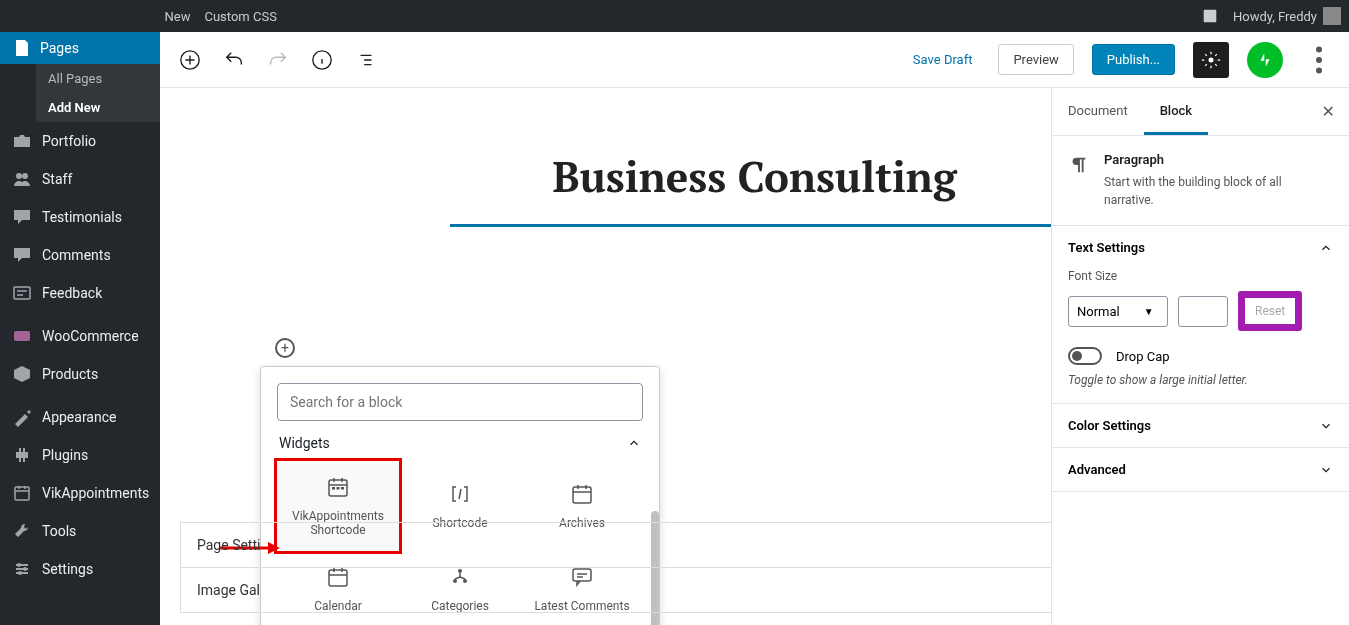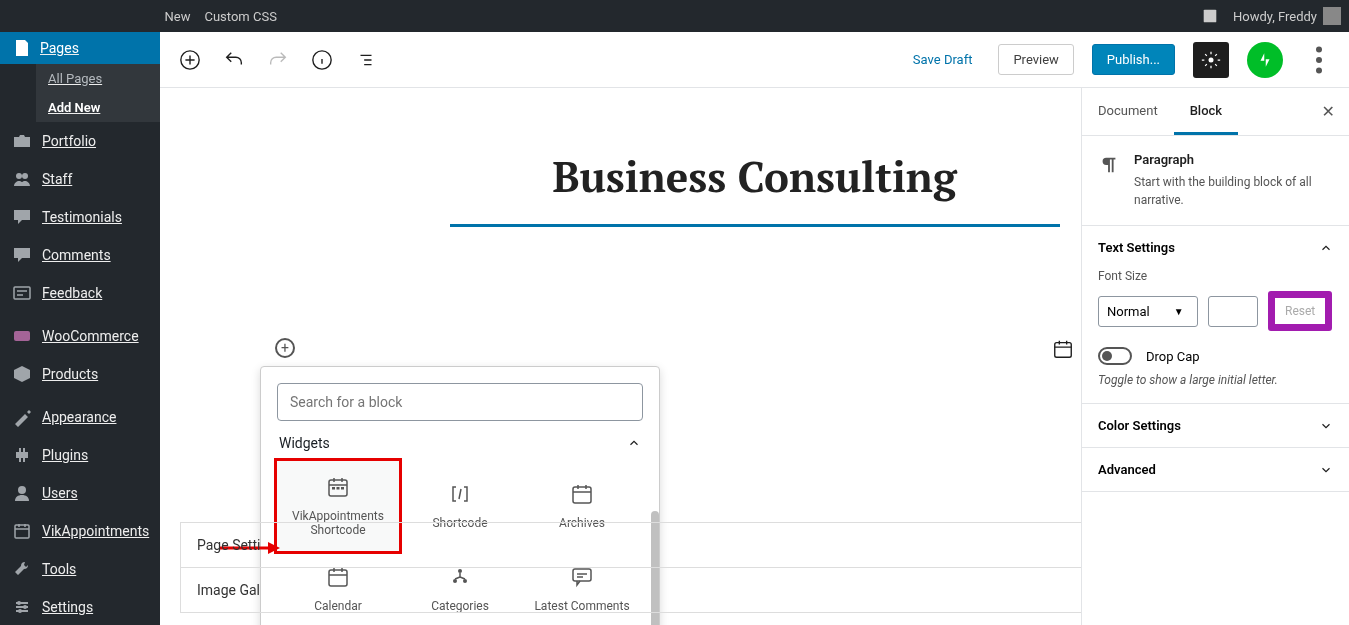--- a/index.html
+++ b/index.html
@@ -6,21 +6,21 @@
 body { width: 1349px; height: 625px; overflow: hidden; background: #f0f0f1; }
 
 
 .admin-bar { background: #23282d; height: 32px; display: flex; align-items: center; color: #ccc; font-size: 13px; padding: 0 8px; justify-content: space-between; }
 .admin-bar-left, .admin-bar-right { display: flex; align-items: center; gap: 14px; }
 .admin-bar-item { display: flex; align-items: center; gap: 6px; cursor: pointer; }
 .admin-bar svg, .admin-bar .icon-slot { width: 18px; height: 18px; fill: #ccc; }
 .avatar-mini { width: 18px; height: 18px; background: #888; }
 
 
-.sidebar { position: absolute; left: 0; top: 0; width: 160px; height: 625px; background: #23282d; color: #eee; font-size: 14px; text-decoration: underline; }
+.sidebar { position: absolute; left: 0; top: 0; width: 160px; height: 625px; background: #23282d; color: #eee; font-size: 14px; }
 .sidebar-pages-active { background: #0073aa; color: #fff; padding: 8px 12px; display: flex; align-items: center; gap: 8px; height: 32px; }
 .sidebar-sub { background: #32373c; padding: 0; margin-left: 36px; }
 .sidebar-sub-item { padding: 7px 12px; color: #b4b9be; cursor: pointer; font-size: 13px; }
 .sidebar-sub-item.active { color: #fff; font-weight: 600; }
 .sidebar-item { padding: 9px 12px; display: flex; align-items: center; gap: 10px; color: #eee; cursor: pointer; }
 .sidebar-sep { height: 5px; }
 .sidebar-icon { width: 20px; height: 20px; fill: #a0a5aa; flex-shrink: 0; }
 
 
 .editor { position: absolute; left: 160px; top: 32px; right: 0; bottom: 0; background: #fff; display: flex; flex-direction: column; }
@@ -59,21 +59,21 @@
 
 
 .red-arrow { position: absolute; top: 450px; left: 60px; }
 
 
 .bottom-panels { position: absolute; bottom: 12px; left: 20px; right: 150px; }
 .panel-row { border: 1px solid #ddd; padding: 14px 16px; font-size: 14px; color: #333; display: flex; justify-content: space-between; align-items: center; margin-top: -1px; }
 .panel-row .caret { color: #888; font-size: 11px; }
 
 
-.settings-panel { position: absolute; right: 0; top: 88px; width: 268px; bottom: 0; background: #fff; border-left: 1px solid #e2e4e7; }
+.settings-panel { position: absolute; right: 0; top: 88px; width: 298px; bottom: 0; background: #fff; border-left: 1px solid #e2e4e7; }
 .settings-tabs { display: flex; border-bottom: 1px solid #e2e4e7; align-items: center; }
 .settings-tab { padding: 14px 16px; font-size: 13px; color: #555; cursor: pointer; border-bottom: 3px solid transparent; }
 .settings-tab.active { color: #1e1e1e; border-bottom-color: #0073aa; font-weight: 500; }
 .settings-close { margin-left: auto; padding: 14px; cursor: pointer; color: #555; }
 .block-desc { padding: 16px; display: flex; gap: 14px; border-bottom: 1px solid #e2e4e7; }
 .block-desc svg { width: 22px; height: 22px; fill: #555; flex-shrink: 0; margin-top: 2px; }
 .block-desc-text h4 { font-size: 13px; font-weight: 600; color: #1e1e1e; margin-bottom: 6px; }
 .block-desc-text p { font-size: 12px; color: #555; line-height: 1.5; }
 
 .settings-section { border-bottom: 1px solid #e2e4e7; }
@@ -198,27 +198,20 @@
       <span>Appearance</span>
     </div>
   <div class="sidebar-item">
       <svg class="sidebar-icon" viewBox="0 0 20 20">
         <path d="M7 3v4H4v6h3v4h2v-4h2v4h2v-4h3V7h-3V3h-2v4H9V3z"></path>
       </svg>
       <span>Plugins</span>
     </div>
   <div class="sidebar-item">
       <svg class="sidebar-icon" viewBox="0 0 20 20">
-        <circle cx="10" cy="7" r="4"></circle>
-        <path d="M3 18c0-4 3-6 7-6s7 2 7 6"></path>
-      </svg>
-      <span>Users</span>
-    </div>
-  <div class="sidebar-item">
-      <svg class="sidebar-icon" viewBox="0 0 20 20">
         <rect x="3" y="4" width="14" height="13" rx="1" fill="none" stroke="#a0a5aa" stroke-width="1.5"></rect>
         <path d="M3 8h14M7 3v3M13 3v3" stroke="#a0a5aa" stroke-width="1.5"></path>
       </svg>
       <span>VikAppointments</span>
     </div>
   <div class="sidebar-item">
       <svg class="sidebar-icon" viewBox="0 0 20 20">
         <path d="M13 3a4 4 0 00-4 4l-6 6 3 3 6-6a4 4 0 004-4l-2 2-2-2z"></path>
       </svg>
       <span>Tools</span>

